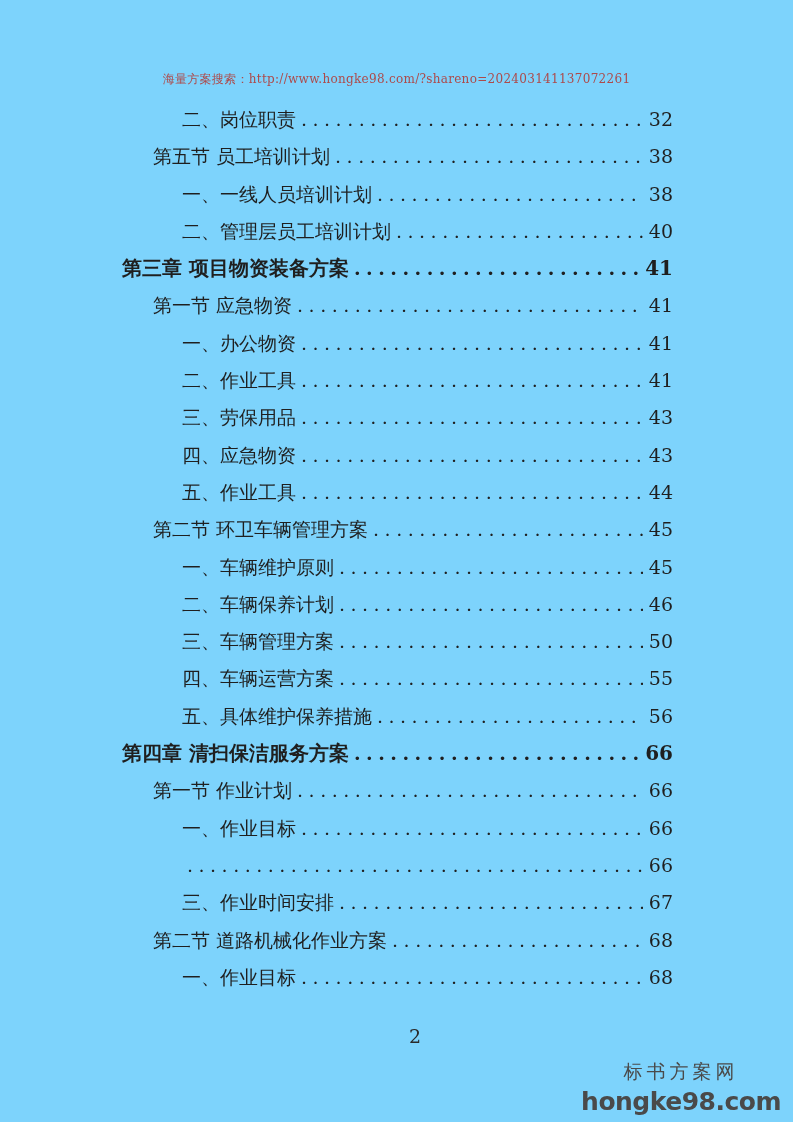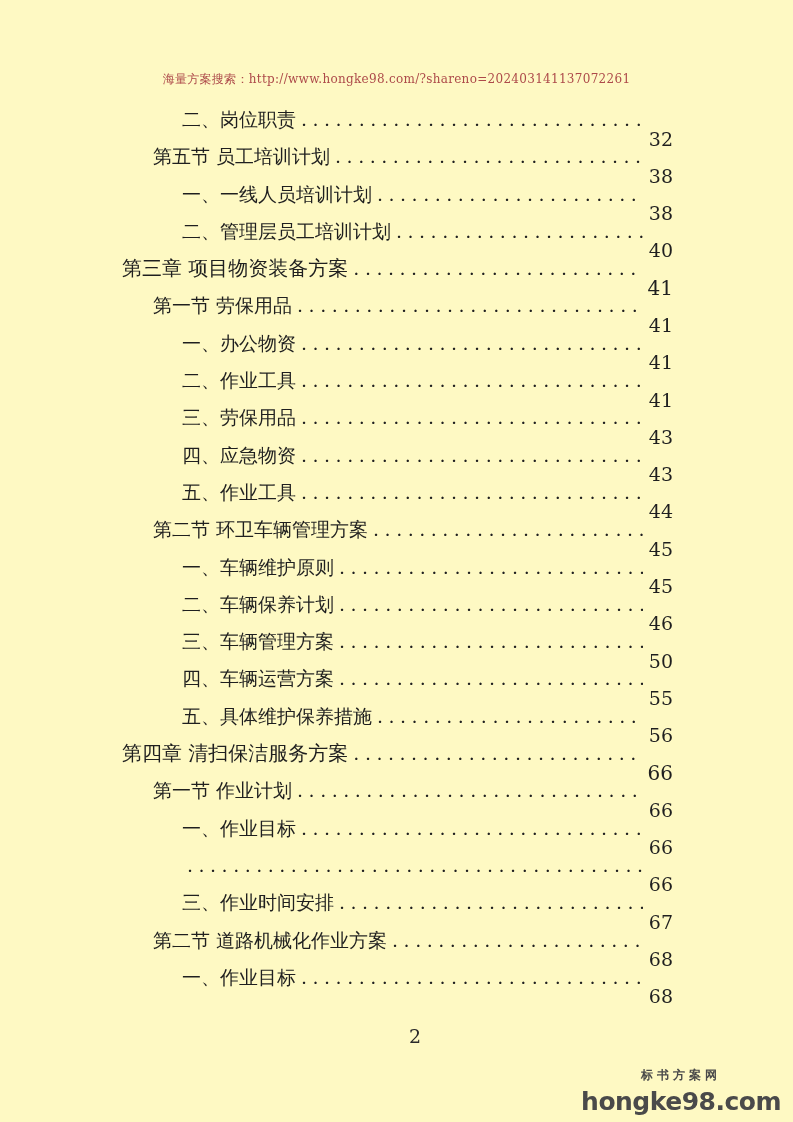--- a/index.html
+++ b/index.html
@@ -1,46 +1,46 @@
 <!DOCTYPE html>
 <html lang="zh" style="--watermark_red: #ad4a4a; --text: #1f1f1f; --logo_gray: #4a4a4a;"><head>
 <meta charset="utf-8">
 <style>
   html,body{margin:0;padding:0;background:#ffffff;}
   .page{
     position:relative;
     width:793px;height:1122px;
-    background:#fef9c3;
+    background:#7dd3fc;
     overflow:hidden;
     font-family:"DejaVu Serif","Liberation Serif",serif;
     color:var(--text,#1f1f1f);
   }
   
   .watermark{
     position:absolute;top:71px;left:0;right:0;
     text-align:center;
     font-size:12px;
     letter-spacing:0.3px;
     color:var(--watermark_red,#ad4a4a);
   }
   
   .toc{
     position:absolute;top:101px;left:122px;width:551px;
   }
   .toc-row{
     display:flex;
-    align-items:center;
+    align-items:flex-end;
     line-height:37.3px;
     height:37.3px;
     font-size:19px;
     white-space:nowrap;
   }
   .toc-row.level-2{padding-left:31px;}
   .toc-row.level-3{padding-left:60px;}
-  .toc-row.bold{font-weight:normal;font-size:20px;}
+  .toc-row.bold{font-weight:bold;font-size:20px;}
   .toc-label{flex:0 0 auto;}
   .dots{
     flex:1 1 auto;
     overflow:hidden;
     white-space:nowrap;
     letter-spacing:5.5px;
     margin-left:5px;
     margin-right:4px;
     font-size:19px;
   }
@@ -59,22 +59,22 @@
     color:#2a2a2a;
   }
   
   .site-logo{
     position:absolute;right:12px;bottom:8px;
     text-align:center;
     color:var(--logo_gray,#4a4a4a);
     font-family:"DejaVu Sans","Liberation Sans",sans-serif;
   }
   .site-logo .cn{
-    font-size:12px;
-    font-weight:bold;
+    font-size:19px;
+    font-weight:normal;
     letter-spacing:4px;
     line-height:1.05;
   }
   .site-logo .en{
     font-size:25px;
     font-weight:bold;
     letter-spacing:-0.5px;
     line-height:1.0;
     margin-top:7px;
   }
@@ -106,21 +106,21 @@
         <span class="toc-label">二、管理层员工培训计划</span>
         <span class="dots">................................................................................</span>
         <span class="page-num">40</span>
       </div>
       <div class="toc-row level-1 bold">
         <span class="toc-label">第三章 项目物资装备方案</span>
         <span class="dots">................................................................................</span>
         <span class="page-num">41</span>
       </div>
       <div class="toc-row level-2">
-        <span class="toc-label">第一节 劳保用品</span>
+        <span class="toc-label">第一节 应急物资</span>
         <span class="dots">................................................................................</span>
         <span class="page-num">41</span>
       </div>
       <div class="toc-row level-3">
         <span class="toc-label">一、办公物资</span>
         <span class="dots">................................................................................</span>
         <span class="page-num">41</span>
       </div>
       <div class="toc-row level-3">
         <span class="toc-label">二、作业工具</span>

